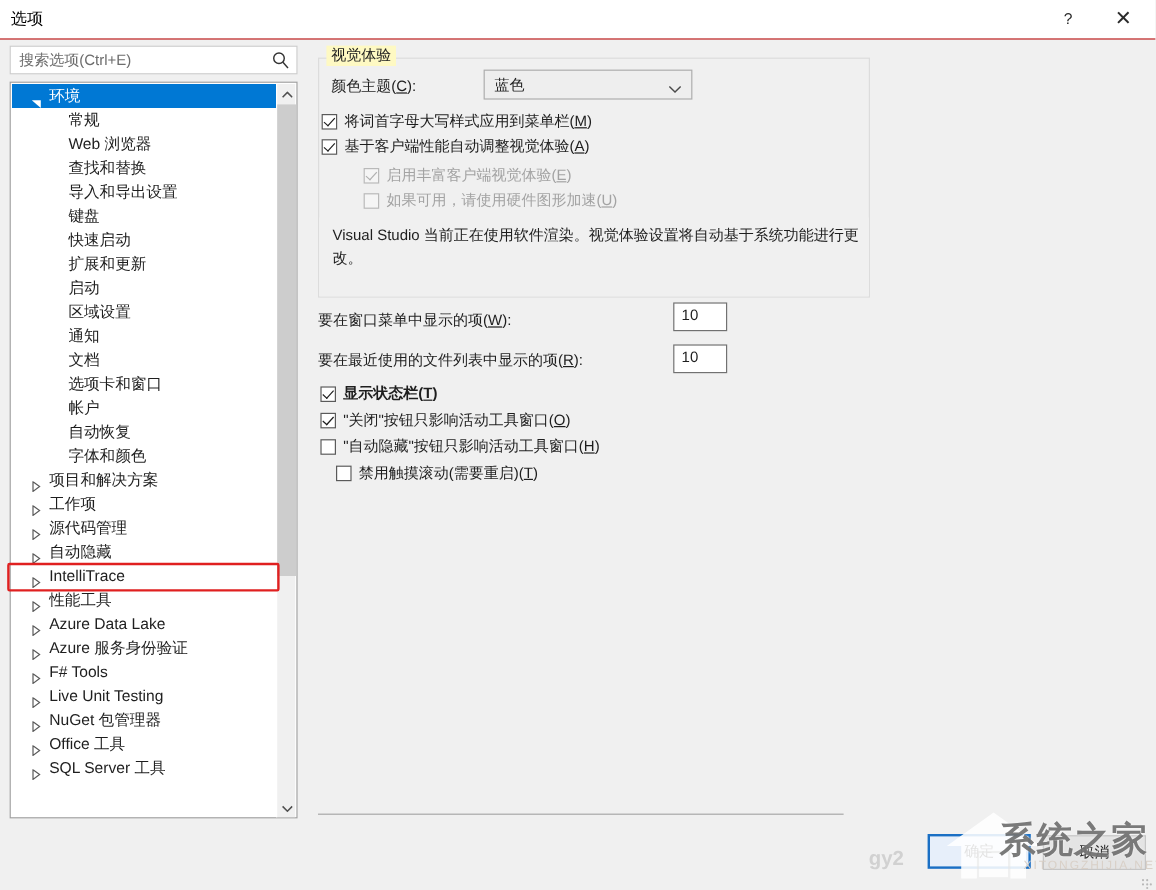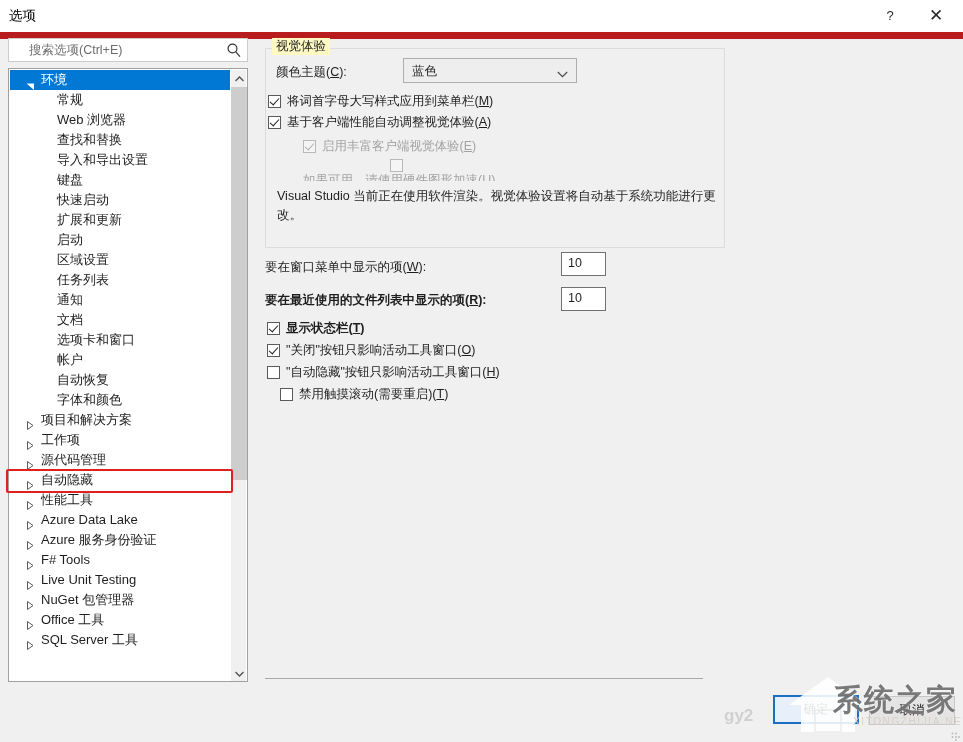--- a/index.html
+++ b/index.html
@@ -17,21 +17,21 @@
     position: relative;
     -webkit-font-smoothing: antialiased;
   }
 
   
   .titlebar {
     position: absolute;
     left: 0; top: 0;
     width: 963px; height: 32px;
     background: #ffffff;
-    border-bottom: 7px solid #b91c1c;
+    border-bottom: 1px solid #b91c1c;
   }
   .title-text {
     position: absolute;
     left: 9px; top: 7px;
     font-size: 13.5px;
     color: #000000;
   }
   .win-btn {
     position: absolute;
     top: 0;
@@ -56,21 +56,21 @@
     border: 1px solid #cccccc;
     box-sizing: border-box;
   }
   .search-input {
     position: absolute;
     left: 0; top: 0;
     width: 212px; height: 22px;
     border: 0;
     outline: none;
     background: transparent;
-    padding-left: 20px;
+    padding-left: 7px;
     font-family: inherit;
     font-size: 12.5px;
     color: #555555;
     box-sizing: border-box;
   }
   .search-input::placeholder { color: #6d6d6d; opacity: 1; }
   .search-icon {
     position: absolute;
     right: 5px; top: 3px;
     width: 16px; height: 16px;
@@ -386,23 +386,20 @@
       <div class="tree-item child">
         <span class="lbl">扩展和更新</span>
       </div>
       <div class="tree-item child">
         <span class="lbl">启动</span>
       </div>
       <div class="tree-item child">
         <span class="lbl">区域设置</span>
       </div>
       <div class="tree-item child">
-        <span class="lbl">任务列表</span>
-      </div>
-      <div class="tree-item child">
         <span class="lbl">通知</span>
       </div>
       <div class="tree-item child">
         <span class="lbl">文档</span>
       </div>
       <div class="tree-item child">
         <span class="lbl">选项卡和窗口</span>
       </div>
       <div class="tree-item child">
         <span class="lbl">帐户</span>
@@ -429,20 +426,26 @@
         <span class="expander"><svg width="9" height="9" viewBox="0 0 9 9">
             <path d="M1.5 0.5 L7 4.5 L1.5 8.5 Z" fill="none" stroke="#5a5a5a" stroke-width="1"></path>
           </svg></span>
         <span class="lbl">源代码管理</span>
       </div>
       <div class="tree-item root">
         <span class="expander"><svg width="9" height="9" viewBox="0 0 9 9">
             <path d="M1.5 0.5 L7 4.5 L1.5 8.5 Z" fill="none" stroke="#5a5a5a" stroke-width="1"></path>
           </svg></span>
         <span class="lbl">自动隐藏</span>
+      </div>
+      <div class="tree-item root">
+        <span class="expander"><svg width="9" height="9" viewBox="0 0 9 9">
+            <path d="M1.5 0.5 L7 4.5 L1.5 8.5 Z" fill="none" stroke="#5a5a5a" stroke-width="1"></path>
+          </svg></span>
+        <span class="lbl">IntelliTrace</span>
       </div>
       <div class="tree-item root">
         <span class="expander"><svg width="9" height="9" viewBox="0 0 9 9">
             <path d="M1.5 0.5 L7 4.5 L1.5 8.5 Z" fill="none" stroke="#5a5a5a" stroke-width="1"></path>
           </svg></span>
         <span class="lbl">性能工具</span>
       </div>
       <div class="tree-item root">
         <span class="expander"><svg width="9" height="9" viewBox="0 0 9 9">
             <path d="M1.5 0.5 L7 4.5 L1.5 8.5 Z" fill="none" stroke="#5a5a5a" stroke-width="1"></path>
@@ -524,38 +527,38 @@
       <span class="txt"><span>将词首字母大写样式应用到菜单栏(</span><span class="u">M</span><span>)</span></span>
     </div>
     <div class="cbrow" style="left: 268px; top: 114px;">
       <span class="cbbox checked"></span>
       <span class="txt"><span>基于客户端性能自动调整视觉体验(</span><span class="u">A</span><span>)</span></span>
     </div>
     <div class="cbrow dim" style="left: 303px; top: 138px;">
       <span class="cbbox checked dim"></span>
       <span class="txt"><span>启用丰富客户端视觉体验(</span><span class="u">E</span><span>)</span></span>
     </div>
-    <div class="cbrow dim" style="left: 303px; top: 159px; flex-direction: column;">
+    <div class="cbrow dim" style="left: 303px; top: 159px;">
       <span class="cbbox dim"></span>
       <span class="txt"><span>如果可用，请使用硬件图形加速(</span><span class="u">U</span><span>)</span></span>
     </div>
   </div>
 
 <div class="infobox">
   <div class="infotext">Visual Studio 当前正在使用软件渲染。视觉体验设置将自动基于系统功能进行更改。</div>
 </div>
 
 <div class="field-label" style="left:265px; top:259px;">
   <span>要在窗口菜单中显示的项(</span><span class="u">W</span><span>):</span>
 </div>
 <div class="numbox" style="left:561px; top:252px;">
   <span class="v">10</span>
 </div>
 
-<div class="field-label" style="left:265px; top:292px;font-weight:bold;">
+<div class="field-label" style="left:265px; top:292px;">
   <span>要在最近使用的文件列表中显示的项(</span><span class="u">R</span><span>):</span>
 </div>
 <div class="numbox" style="left:561px; top:287px;">
   <span class="v">10</span>
 </div>
 
 <div id="lower-checks">
     <div class="cbrow" style="left: 267px; top: 320px; font-weight: bold;">
       <span class="cbbox checked"></span>
       <span class="txt"><span>显示状态栏(</span><span class="u">T</span><span>)</span></span>

